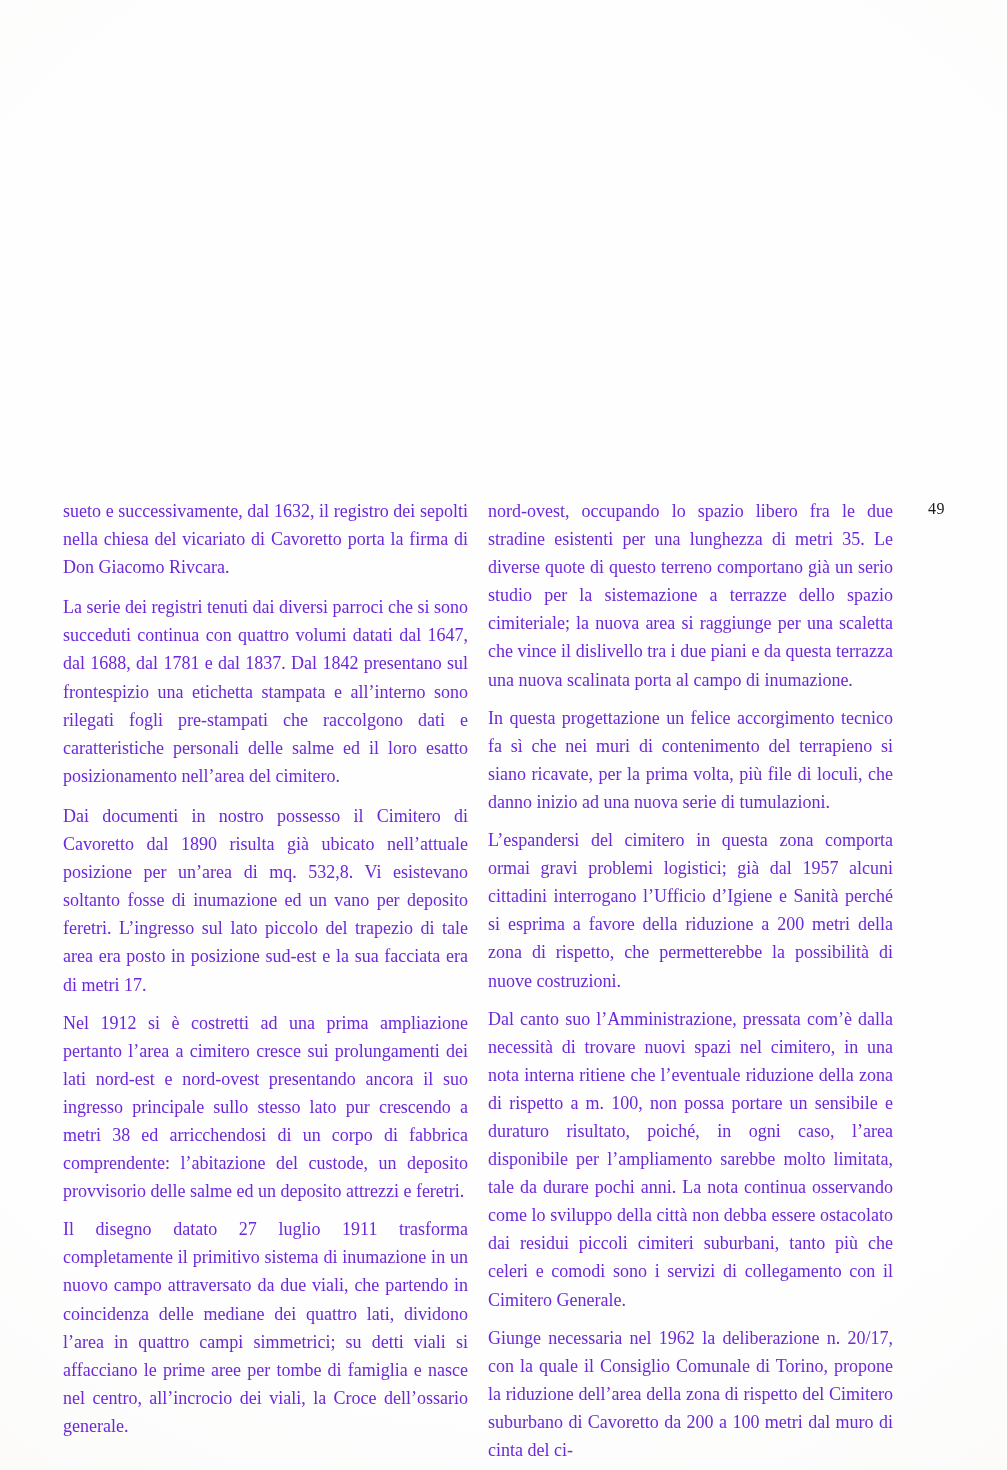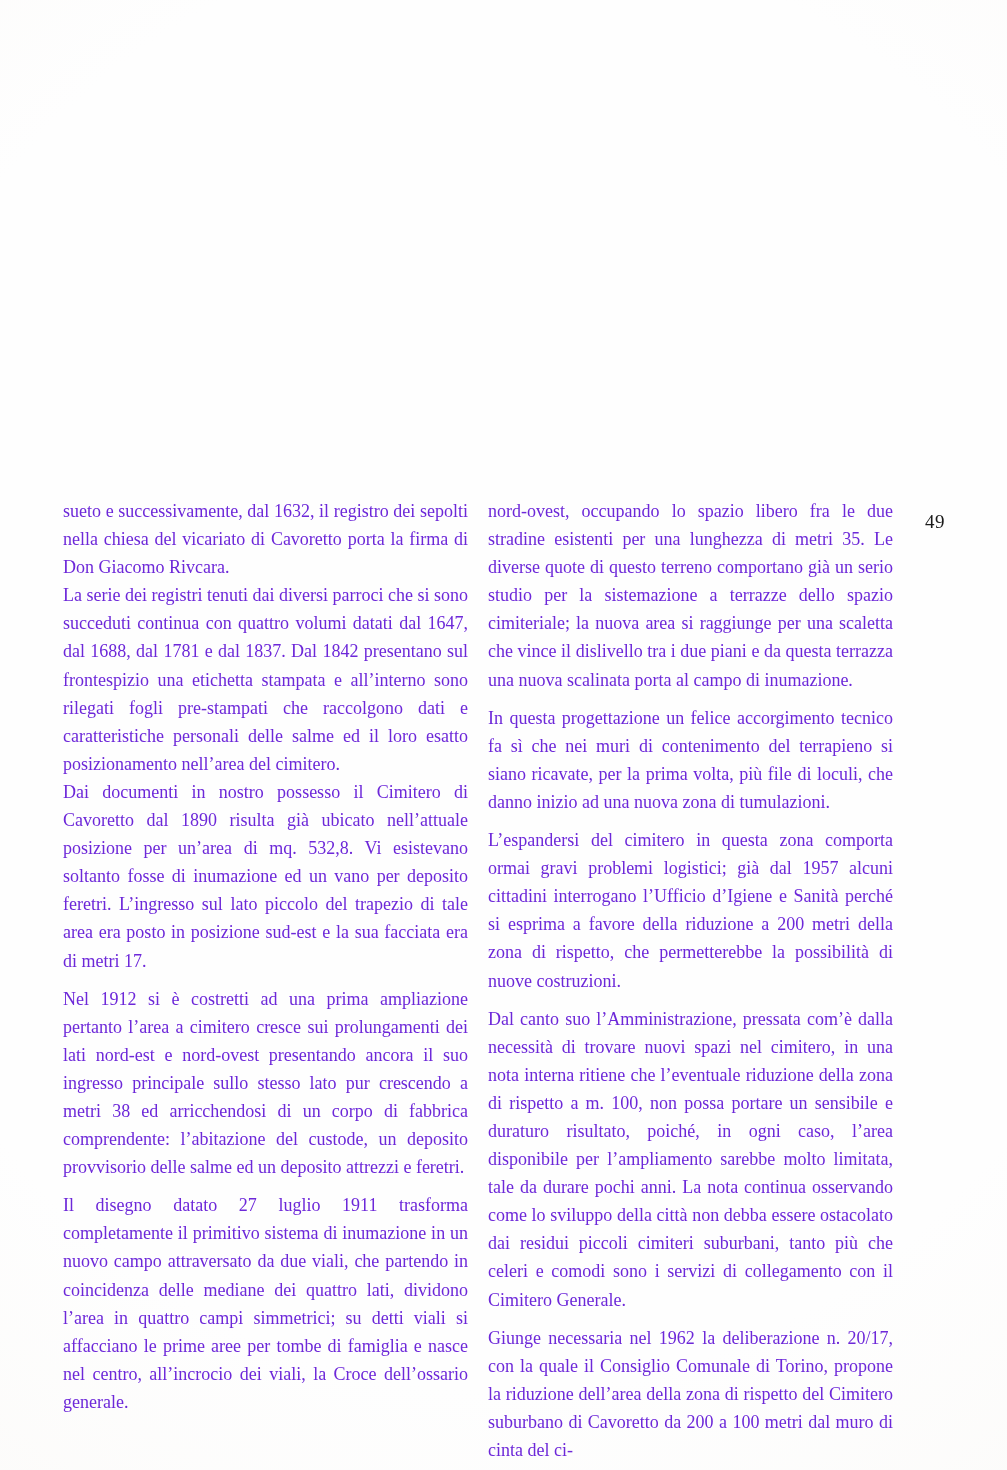--- a/index.html
+++ b/index.html
@@ -21,24 +21,23 @@
     position: absolute;
     inset: 0;
     pointer-events: none;
     background:
       radial-gradient(ellipse 120% 90% at 50% 45%, rgba(255,255,255,0) 55%, rgba(246,243,238,0.55) 100%);
   }
   .folio {
     position: absolute;
     top: 500px;
     right: 62px;
-    font-size: 19px;
+    font-size: 16px;
     letter-spacing: 0.5px;
     color: #1a1a1a;
-    margin-top: 11px;
   }
   .columns {
     position: absolute;
     top: 497px;
     left: 63px;
     width: 833px;
   }
   .col {
     position: absolute;
     top: 0;
@@ -53,21 +52,21 @@
     line-height: 28.1px;
     text-align: justify;
     text-justify: inter-word;
     -webkit-hyphens: none;
     hyphens: none;
     color: #6d28d9;
   }
   
   p.para + p.para.gap { margin-top: 10px; }
   
-  p.para + p.para.tight { margin-top: 0; }
+  p.para + p.para.tight { margin-top: 12px; }
 
   
   p.para { text-align-last: left; }
 </style>
 </head>
 <body>
 
 <div class="page">
 
   <div class="paper-texture"></div>
@@ -77,20 +76,20 @@
   <div class="columns">
     <div class="col col-left">
         <p class="para tight">sueto e successivamente, dal 1632, il registro dei sepolti nella chiesa del vicariato di Cavoretto porta la firma di Don Giacomo Rivcara.</p>
         <p class="para tight">La serie dei registri tenuti dai diversi parroci che si sono succeduti continua con quattro volumi datati dal 1647, dal 1688, dal 1781 e dal 1837. Dal 1842 presentano sul frontespizio una etichetta stampata e all’interno sono rilegati fogli pre-stampati che raccolgono dati e caratteristiche personali delle salme ed il loro esatto posizionamento nell’area del cimitero.</p>
         <p class="para tight">Dai documenti in nostro possesso il Cimitero di Cavoretto dal 1890 risulta già ubicato nell’attuale posizione per un’area di mq. 532,8. Vi esistevano soltanto fosse di inumazione ed un vano per deposito feretri. L’ingresso sul lato piccolo del trapezio di tale area era posto in posizione sud-est e la sua facciata era di metri 17.</p>
         <p class="para gap">Nel 1912 si è costretti ad una prima ampliazione pertanto l’area a cimitero cresce sui prolungamenti dei lati nord-est e nord-ovest presentando ancora il suo ingresso principale sullo stesso lato pur crescendo a metri 38 ed arricchendosi di un corpo di fabbrica comprendente: l’abitazione del custode, un deposito provvisorio delle salme ed un deposito attrezzi e feretri.</p>
         <p class="para gap">Il disegno datato 27 luglio 1911 trasforma completamente il primitivo sistema di inumazione in un nuovo campo attraversato da due viali, che partendo in coincidenza delle mediane dei quattro lati, dividono l’area in quattro campi simmetrici; su detti viali si affacciano le prime aree per tombe di famiglia e nasce nel centro, all’incrocio dei viali, la Croce dell’ossario generale.</p>
       </div>
     <div class="col col-right">
         <p class="para tight">nord-ovest, occupando lo spazio libero fra le due stradine esistenti per una lunghezza di metri 35. Le diverse quote di questo terreno comportano già un serio studio per la sistemazione a terrazze dello spazio cimiteriale; la nuova area si raggiunge per una scaletta che vince il dislivello tra i due piani e da questa terrazza una nuova scalinata porta al campo di inumazione.</p>
-        <p class="para gap">In questa progettazione un felice accorgimento tecnico fa sì che nei muri di contenimento del terrapieno si siano ricavate, per la prima volta, più file di loculi, che danno inizio ad una nuova zona di tumulazioni.</p>
+        <p class="para gap">In questa progettazione un felice accorgimento tecnico fa sì che nei muri di contenimento del terrapieno si siano ricavate, per la prima volta, più file di loculi, che danno inizio ad una nuova serie di tumulazioni.</p>
         <p class="para gap">L’espandersi del cimitero in questa zona comporta ormai gravi problemi logistici; già dal 1957 alcuni cittadini interrogano l’Ufficio d’Igiene e Sanità perché si esprima a favore della riduzione a 200 metri della zona di rispetto, che permetterebbe la possibilità di nuove costruzioni.</p>
         <p class="para gap">Dal canto suo l’Amministrazione, pressata com’è dalla necessità di trovare nuovi spazi nel cimitero, in una nota interna ritiene che l’eventuale riduzione della zona di rispetto a m. 100, non possa portare un sensibile e duraturo risultato, poiché, in ogni caso, l’area disponibile per l’ampliamento sarebbe molto limitata, tale da durare pochi anni. La nota continua osservando come lo sviluppo della città non debba essere ostacolato dai residui piccoli cimiteri suburbani, tanto più che celeri e comodi sono i servizi di collegamento con il Cimitero Generale.</p>
         <p class="para gap">Giunge necessaria nel 1962 la deliberazione n. 20/17, con la quale il Consiglio Comunale di Torino, propone la riduzione dell’area della zona di rispetto del Cimitero suburbano di Cavoretto da 200 a 100 metri dal muro di cinta del ci-</p>
       </div>
   </div>
 
 </div>
 
 </body></html>

